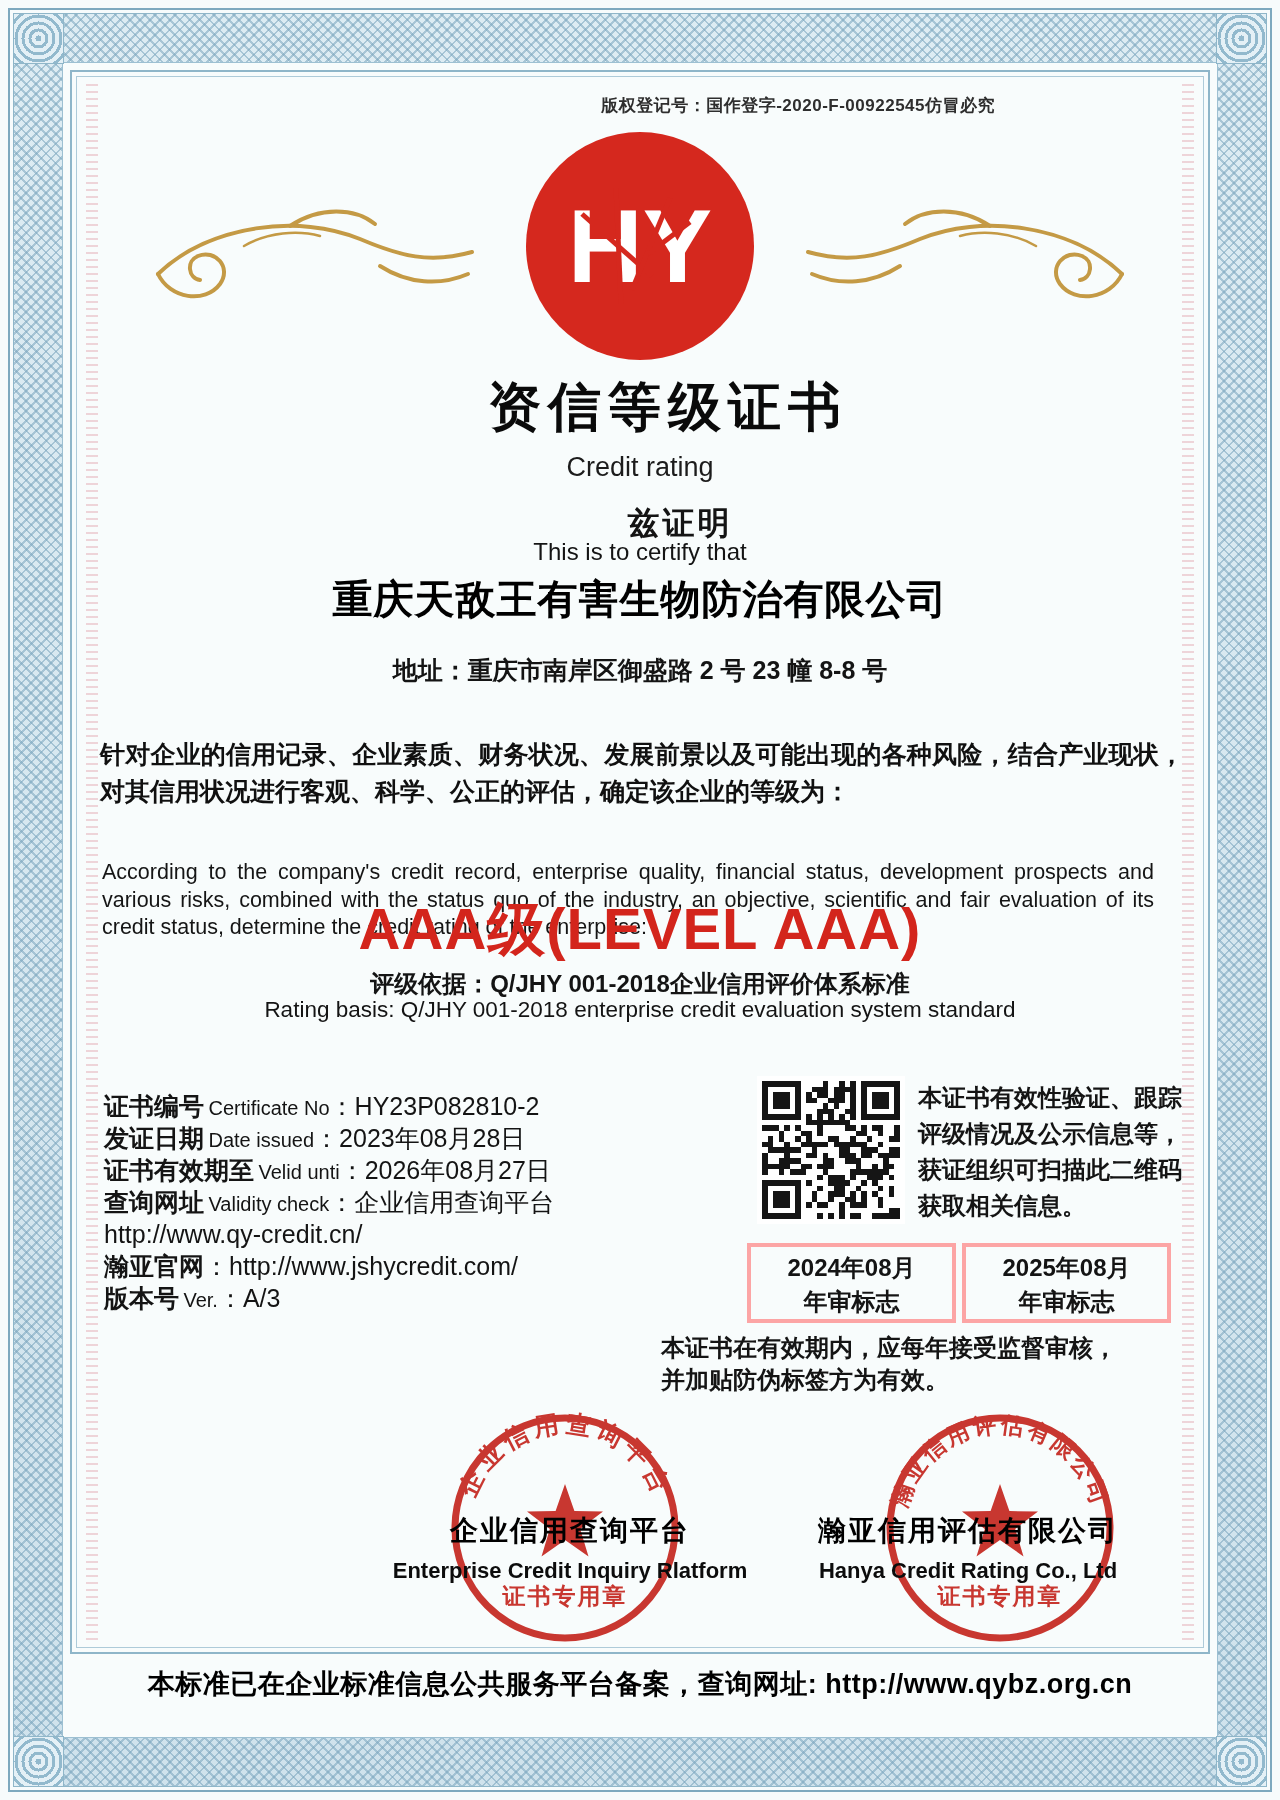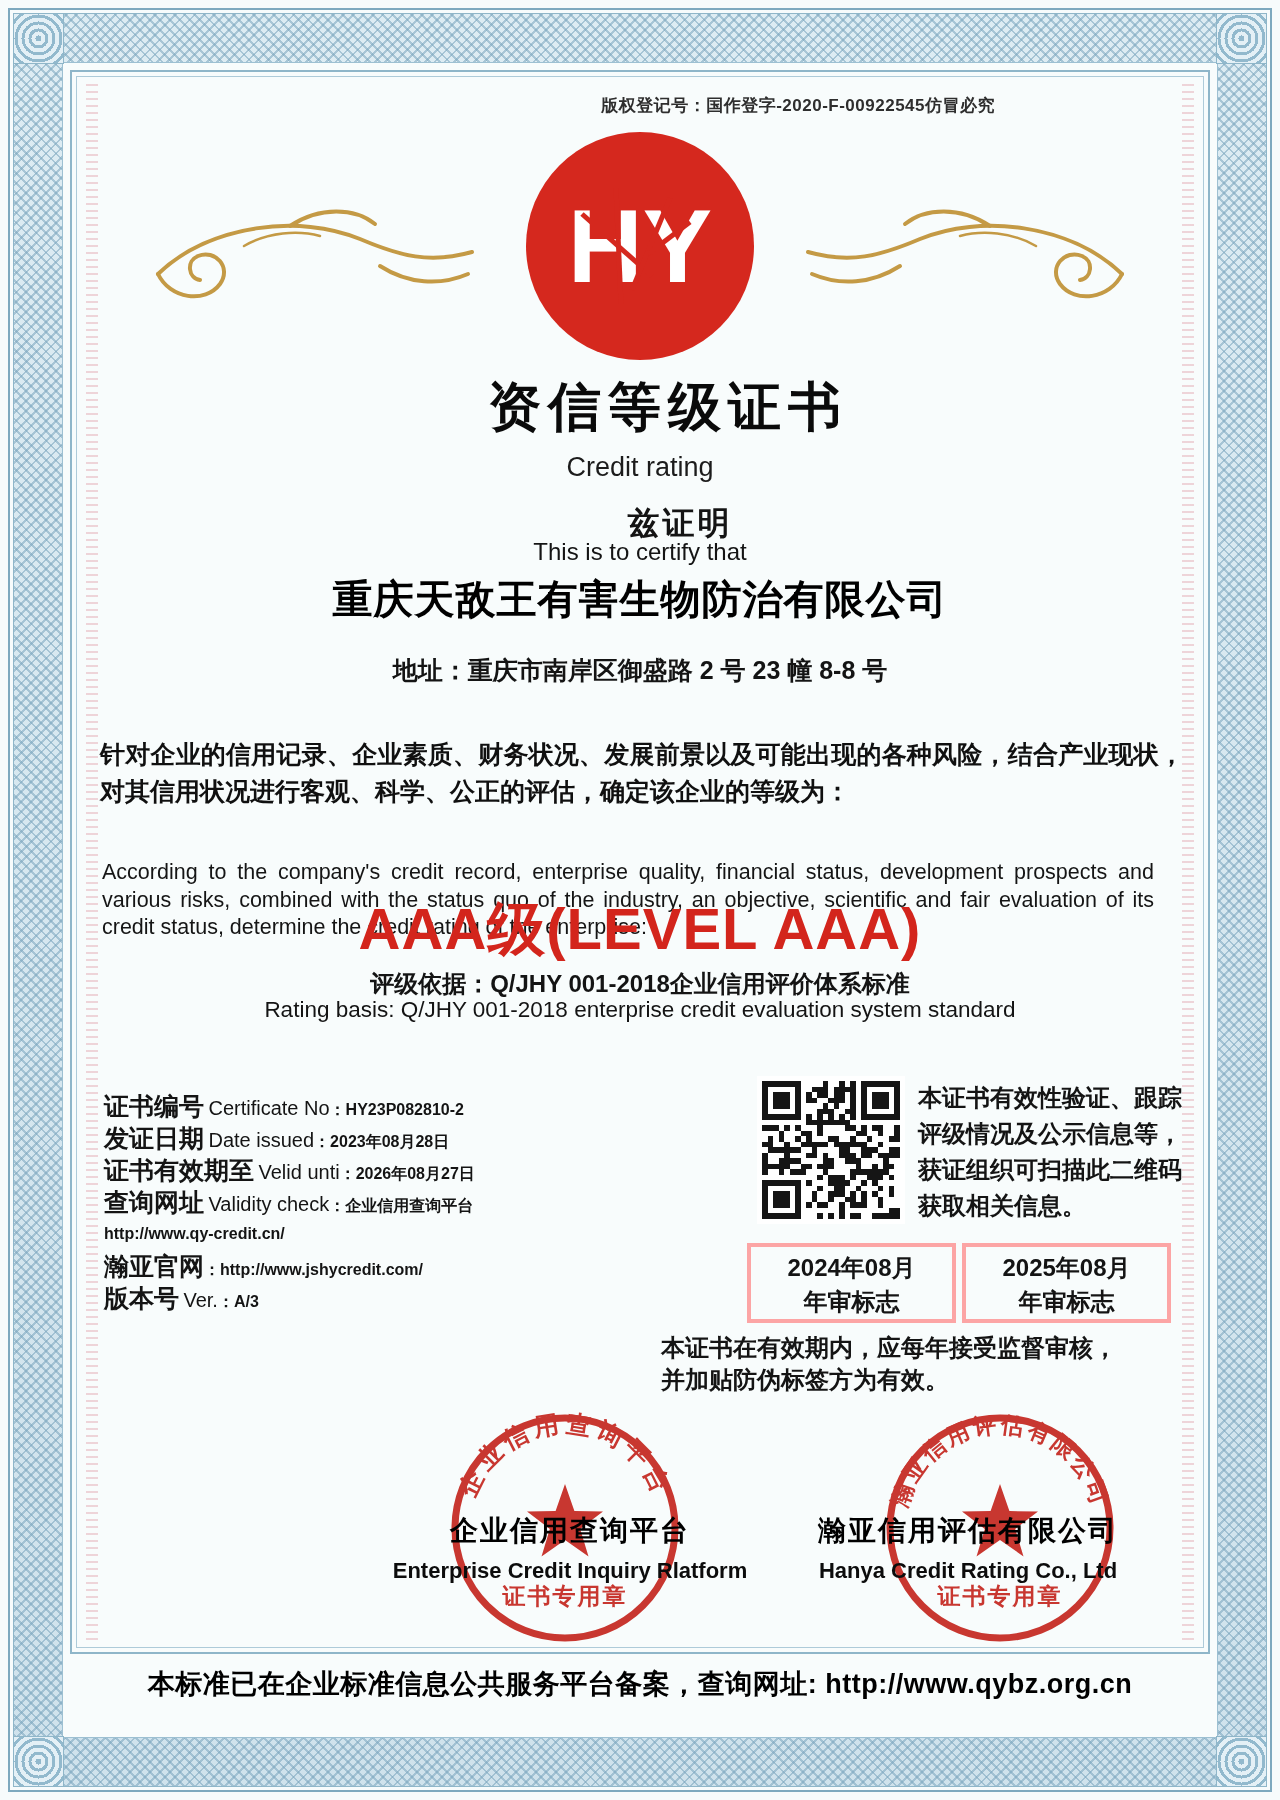--- a/index.html
+++ b/index.html
@@ -44,21 +44,21 @@
   .caddr{top:654px;font-size:25px;font-weight:600;}
   .stmt-zh{left:100px;top:736px;width:1084px;font-size:25px;line-height:37px;font-weight:600;color:#101010;text-align:justify;}
   .stmt-en{left:102px;top:811px;width:1052px;font-size:21.5px;line-height:27.5px;font-weight:500;color:#151515;text-align:justify;margin-top:48px;}
   .rating-level{top:891px;font-size:58px;font-weight:800;color:#d3251c;letter-spacing:1px;}
   .basis-zh{top:968px;font-size:24px;font-weight:600;}
   .basis-en{top:997px;font-size:22.5px;font-weight:500;}
   .details{left:104px;top:1090px;}
   .dline{height:32px;line-height:32px;white-space:nowrap;}
   .dzh{font-size:25px;font-weight:700;}
   .den{font-size:20px;font-weight:500;}
-  .dval{font-size:16px;font-weight:700;}
+  .dval{font-size:25px;font-weight:400;}
   .qr{position:absolute;left:757px;top:1076px;width:148px;height:148px;}
   .qr-note{left:918px;top:1080px;width:270px;font-size:24px;line-height:36px;font-weight:600;}
   .badge{position:absolute;top:1243px;width:201px;height:72px;border:4px solid #fca5a5;text-align:center;}
   .badge.b1{left:747px}.badge.b2{left:962px}
   .badge .bm{font-size:24px;font-weight:600;margin-top:5px;}
   .badge .bl{font-size:24px;font-weight:600;margin-top:2px;}
   .annual-note{left:661px;top:1332px;width:510px;font-size:24px;line-height:32px;font-weight:700;}
   .seal{position:absolute;width:240px;height:240px;top:1408px;opacity:.9;}
   .seal.s1{left:445px}.seal.s2{left:880px}
   .org{position:absolute;width:420px;text-align:center;top:1512px;}

